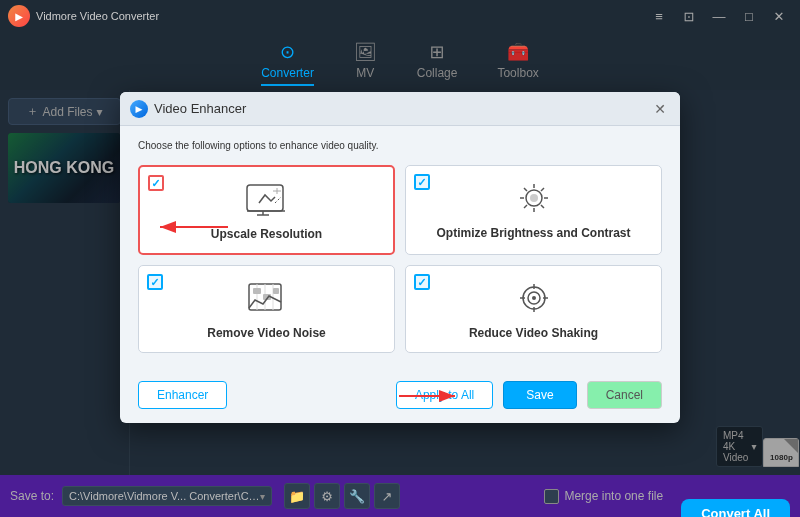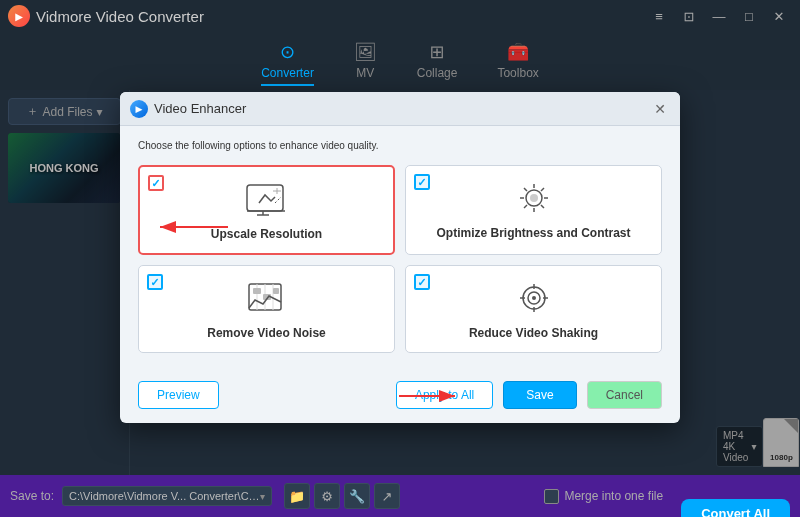--- a/index.html
+++ b/index.html
@@ -32,21 +32,21 @@
       background: linear-gradient(135deg, #e84, #f44);
       border-radius: 50%;
       display: flex;
       align-items: center;
       justify-content: center;
       font-size: 10px;
       color: white;
     }
     .title-text {
       color: #ccc;
-      font-size: 15px;
+      font-size: 11px;
     }
     .title-bar-right {
       display: flex;
       gap: 4px;
     }
     .title-btn {
       width: 26px;
       height: 22px;
       background: transparent;
       border: none;
@@ -124,21 +124,21 @@
       background: #1a2530;
       border-radius: 3px;
       display: flex;
       align-items: center;
       justify-content: center;
       position: relative;
       overflow: hidden;
     }
     .thumb-text {
       color: #fff;
-      font-size: 11px;
+      font-size: 16px;
       font-weight: bold;
       text-shadow: 1px 1px 3px rgba(0,0,0,0.8);
       z-index: 2;
     }
     .thumb-bg {
       position: absolute;
       inset: 0;
       background: linear-gradient(135deg, #2a5, #156 40%, #123 70%, #235);
       opacity: 0.7;
     }
@@ -352,21 +352,21 @@
       gap: 3px;
     }
     .format-icon-area {
       margin-top: 8px;
       display: flex;
       flex-direction: column;
       align-items: center;
     }
     .file-icon {
       width: 36px;
-      height: 49px;
+      height: 29px;
       background: #e8e8e8;
       border-radius: 3px 3px 0 0;
       position: relative;
       border: 1px solid #ccc;
     }
     .file-icon::before {
       content: '';
       position: absolute;
       top: 0; right: 0;
       border-width: 7px;
@@ -634,21 +634,21 @@
             <marker id="arrowhead" markerWidth="8" markerHeight="6" refX="8" refY="3" orient="auto">
               <polygon points="0 0, 8 3, 0 6" fill="#e33"></polygon>
             </marker>
           </defs>
           <path d="M 80 15 L 12 15" stroke="#e33" stroke-width="2" marker-end="url(#arrowhead)" fill="none"></path>
         </svg>
 
       </div>
 
       <div class="dialog-actions">
-        <button class="btn-preview">Preview</button>
+        <button class="btn-preview">Enhancer</button>
         <div style="flex:1"></div>
         <button class="btn-apply">Apply to All</button>
 
         <div style="position:relative; display:inline-block;">
           
           <svg style="position:absolute; right:110px; top:4px; width:70px; height:22px; pointer-events:none;" viewBox="0 0 70 22">
             <defs>
               <marker id="arrowhead2" markerWidth="8" markerHeight="6" refX="8" refY="3" orient="auto">
                 <polygon points="0 0, 8 3, 0 6" fill="#e33"></polygon>
               </marker>

